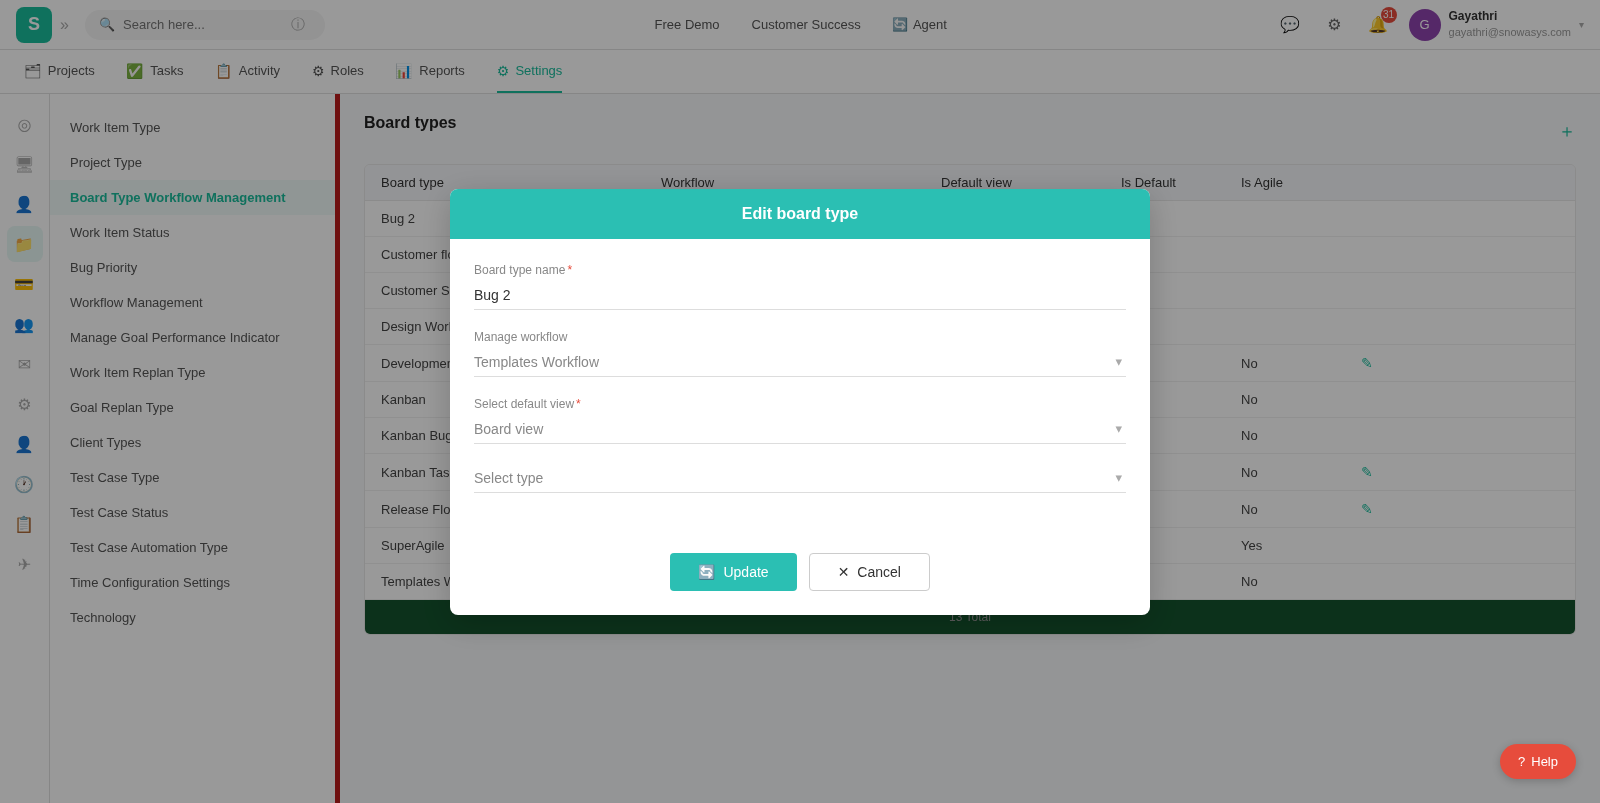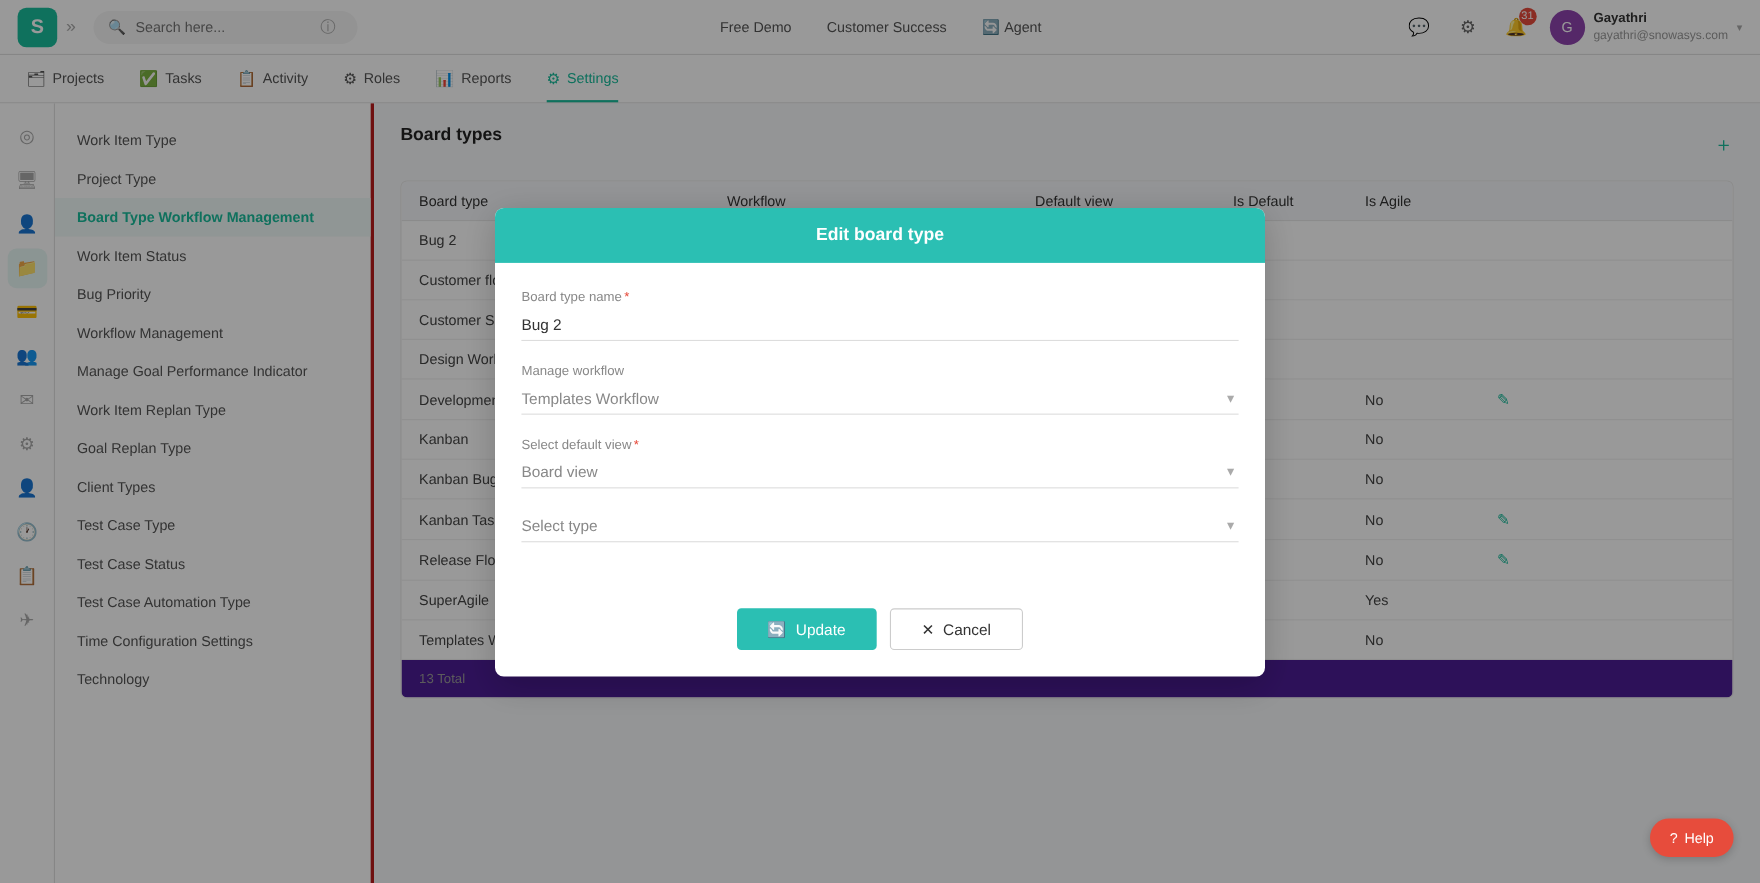--- a/index.html
+++ b/index.html
@@ -36,34 +36,34 @@
 
     
     .main-layout { display: flex; height: calc(100vh - 94px); }
 
     
     .left-sidebar { width: 50px; background: #fff; border-right: 1px solid #e0e0e0; display: flex; flex-direction: column; align-items: center; padding: 12px 0; gap: 4px; }
     .sidebar-icon { width: 36px; height: 36px; display: flex; align-items: center; justify-content: center; color: #aaa; font-size: 16px; border-radius: 8px; cursor: pointer; }
     .sidebar-icon.active { color: #1abc9c; background: #e8f8f5; }
 
     
-    .left-menu { width: 290px; background: #fff; border-right: 3px solid #b91c1c; padding: 16px 0; overflow-y: auto; }
+    .left-menu { width: 290px; background: #fff; border-right: 5px solid #b91c1c; padding: 16px 0; overflow-y: auto; }
     .left-menu-item { padding: 10px 20px; font-size: 13px; color: #555; cursor: pointer; }
     .left-menu-item.active { color: #1abc9c; font-weight: 600; background: #f0faf8; }
 
     
     .content-area { flex: 1; background: #f7f8fa; overflow-y: auto; padding: 20px 24px; }
     .section-title { font-size: 16px; font-weight: 700; color: #222; margin-bottom: 16px; }
 
     
     .table-container { background: #fff; border-radius: 6px; overflow: hidden; border: 1px solid #e8e8e8; }
     .table-header { display: grid; grid-template-columns: 280px 280px 180px 120px 120px 80px; background: #f5f7fa; padding: 10px 16px; font-weight: 400; font-size: 13px; color: #333; border-bottom: 1px solid #e8e8e8; }
     .table-row { display: grid; grid-template-columns: 280px 280px 180px 120px 120px 80px; padding: 10px 16px; border-bottom: 1px solid #f0f0f0; font-size: 13px; color: #444; align-items: center; }
     .table-row:last-child { border-bottom: none; }
-    .table-footer { padding: 10px 16px; font-size: 12px; color: #999; background: #4c1d95; }
+    .table-footer { padding: 10px 16px; font-size: 12px; color: #999; background: #14532d; text-align: center; }
     .add-btn { float: right; color: #1abc9c; font-size: 18px; cursor: pointer; margin-left: auto; }
     .edit-icon { color: #1abc9c; cursor: pointer; font-size: 14px; }
 
     
     .overlay { position: fixed; top: 0; left: 0; right: 0; bottom: 0; background: rgba(0,0,0,0.4); z-index: 100; display: flex; align-items: center; justify-content: center; }
 
     
     .modal { background: #fff; border-radius: 8px; width: 700px; overflow: hidden; box-shadow: 0 8px 32px rgba(0,0,0,0.2); }
     .modal-header { background: #2bbfb3; color: #fff; padding: 16px 24px; font-size: 16px; font-weight: 600; text-align: center; }
     .modal-body { padding: 24px; }

